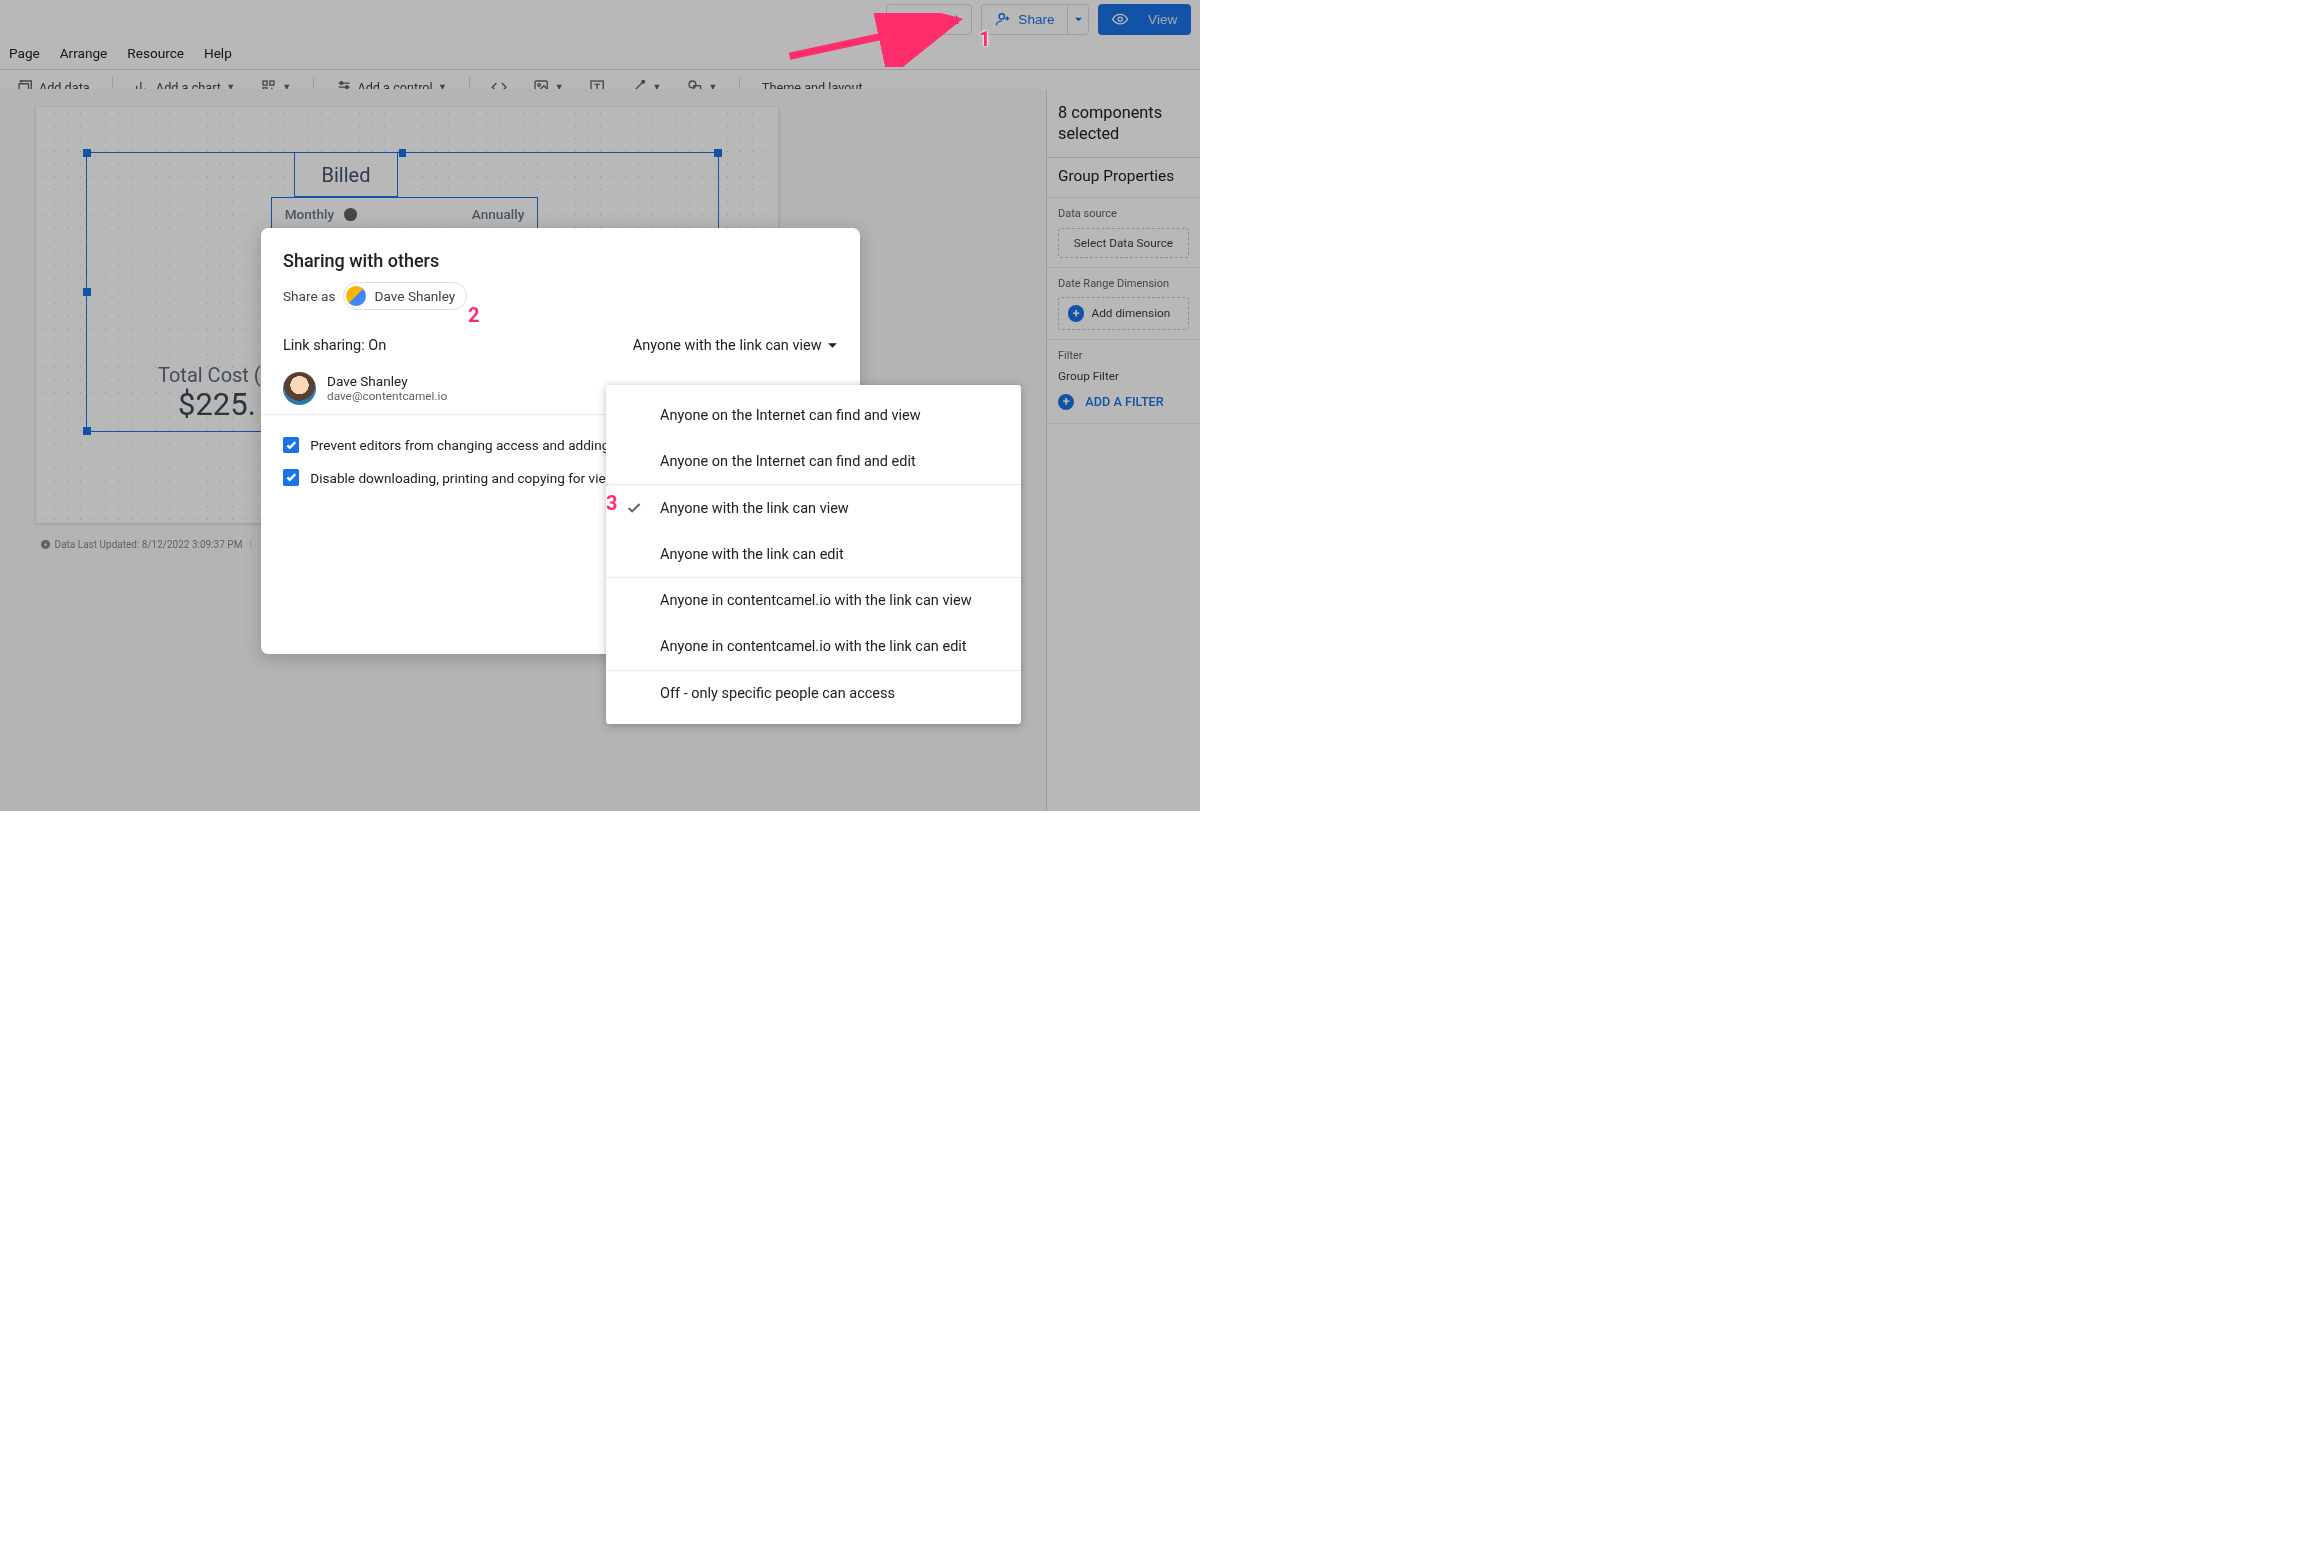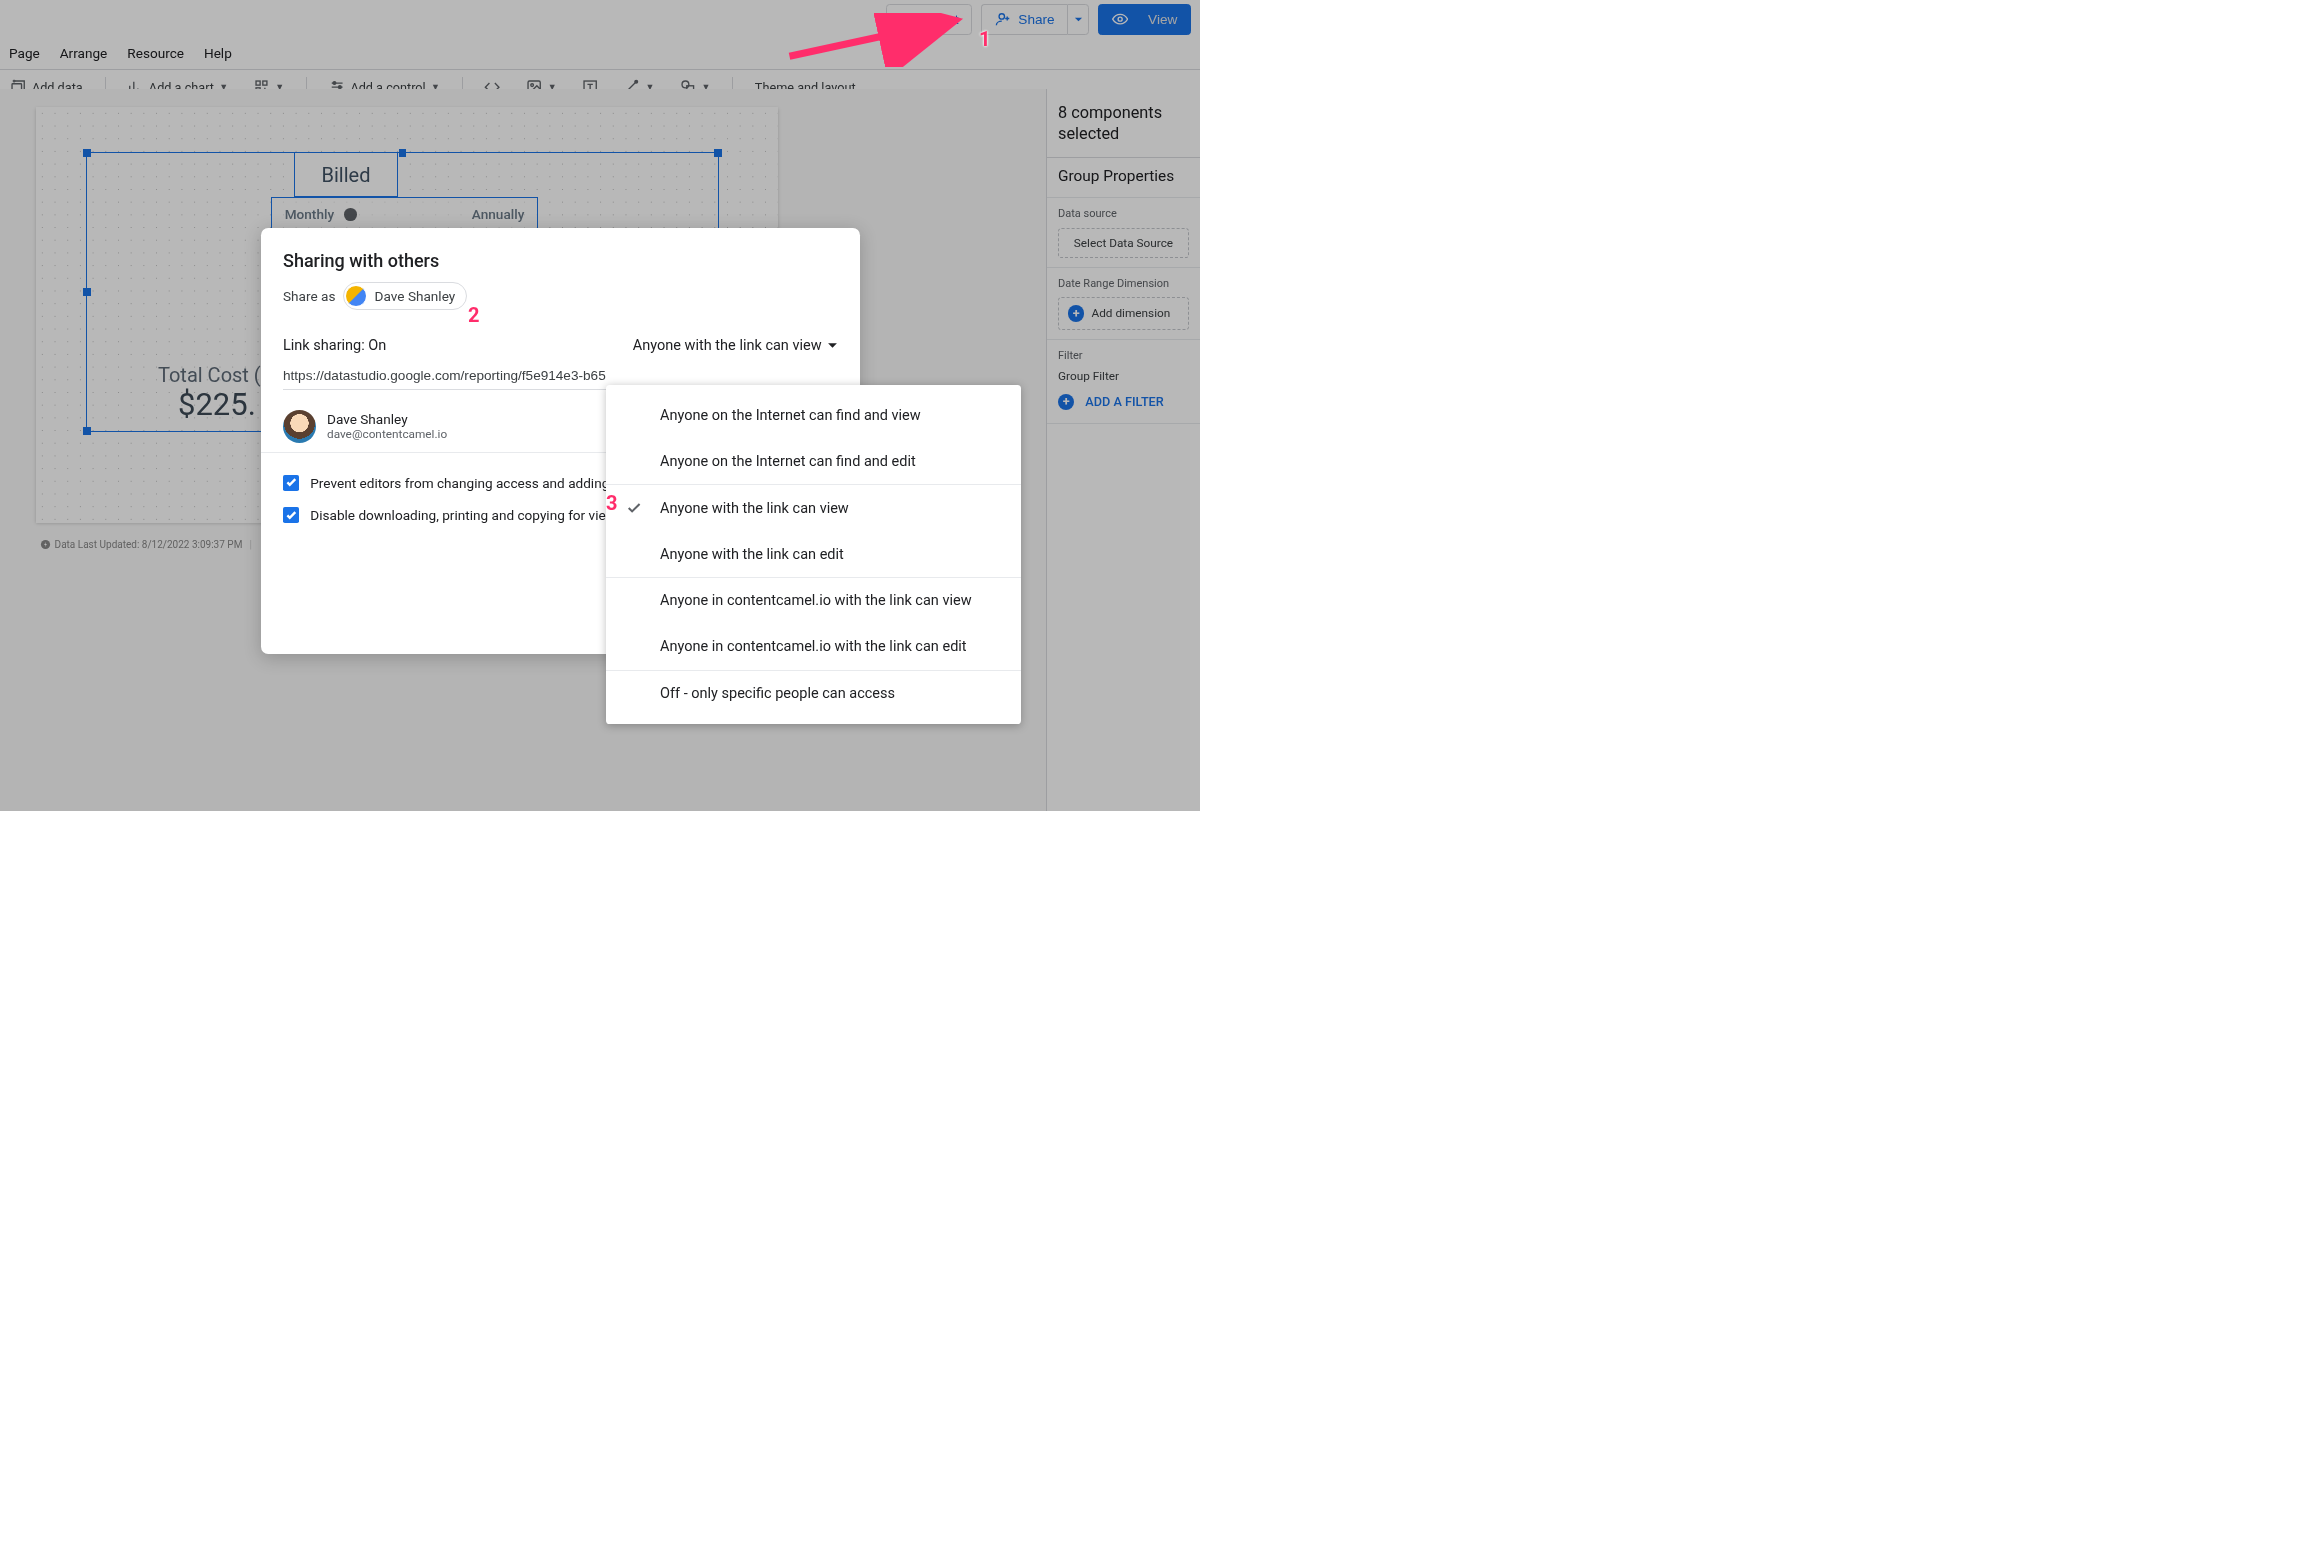--- a/index.html
+++ b/index.html
@@ -13,21 +13,21 @@
 .btn.primary { background: #1a73e8; color: #e5e5e5; border-color: #1a73e8; gap: 20px; }
 .btn-group { display: flex; }
 .btn-group .btn:first-child { border-radius: 3.6px 0 0 3.6px; border-right: none; }
 .btn-group .btn.caret { border-radius: 0 3.6px 3.6px 0; padding: 0 5.4px; }
 
 
 .menubar { height: 34px; display: flex; align-items: center; gap: 20px; padding: 0 9px; background: #fff; border-bottom: 0.9px solid #dadce0; }
 .menubar-item { font-size: 13.6px; color: #202124; cursor: pointer; }
 
 
-.toolbar { height: 36px; display: flex; align-items: center; gap: 11px; padding: 0 3px; background: #fff; border-bottom: 0.9px solid #dadce0; }
+.toolbar { height: 36px; display: flex; align-items: center; gap: 11px; padding: 0 10px; background: #fff; border-bottom: 0.9px solid #dadce0; }
 .tool { display: inline-flex; align-items: center; gap: 5.4px; padding: 3.6px 7.2px; font-size: 12.7px; color: #3c4043; cursor: pointer; border-radius: 3.6px; }
 .tool .drop { font-size: 9px; color: #5f6368; }
 .sep { width: 0.9px; height: 22px; background: #dadce0; margin: 0 3.6px; }
 
 
 .canvas-area { position: absolute; top: 89px; left: 0; right: 154px; bottom: 0; background: #fafafa; }
 .page { position: absolute; left: 36px; top: 18px; width: 742px; height: 416px; background: #fff; box-shadow: 0 0.9px 3.6px rgba(0,0,0,0.2); }
 .dotgrid { position: absolute; inset: 0; background-image: radial-gradient(#c0c0c0 0.9px, transparent 0.9px); background-size: 12.7px 12.7px; }
 .selbox { position: absolute; left: 50px; top: 45px; width: 633px; height: 280px; border: 1.8px solid #1a73e8; }
 .handle { position: absolute; width: 7.2px; height: 7.2px; background: #1a73e8; }
@@ -289,23 +289,20 @@
   </div>
   <div class="linkrow">
     <span>Link sharing: On</span>
     <span class="dd-trigger">
       <span>Anyone with the link can view</span>
       <svg width="11" height="11" viewBox="0 0 10 10">
           <path d="M1 3l4 4 4-4" fill="#202124"></path>
         </svg>
     </span>
   </div>
-  <div class="urlbox">
-    <input type="text" readonly="" value="https://datastudio.google.com/reporting/f5e914e3-b65" style="">
-  </div>
   <div class="owner-row">
     <div class="owner-av"></div>
     <div>
       <div class="owner-name">Dave Shanley</div>
       <div class="owner-email">dave@contentcamel.io</div>
     </div>
   </div>
   <div class="checks">
     <label class="chk">
       <span class="cb">

